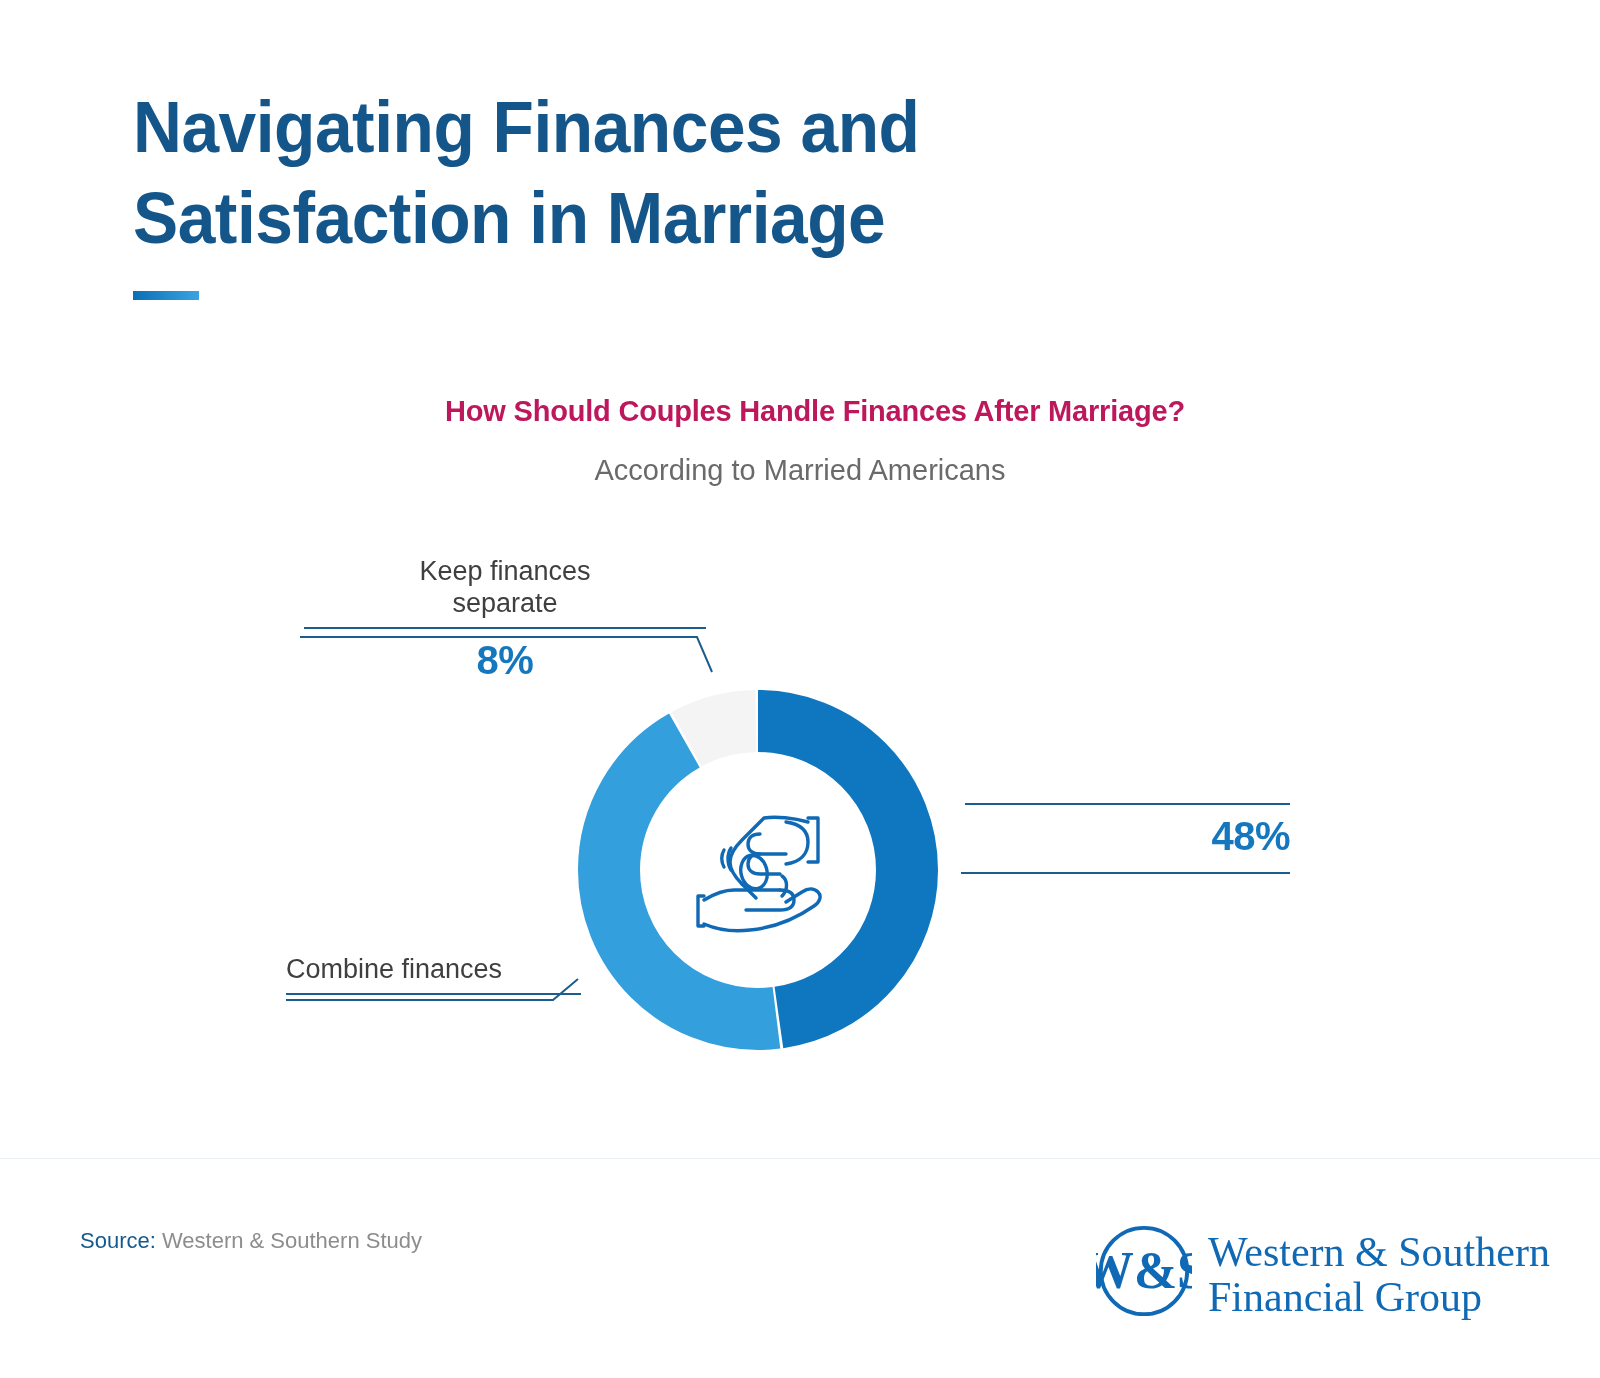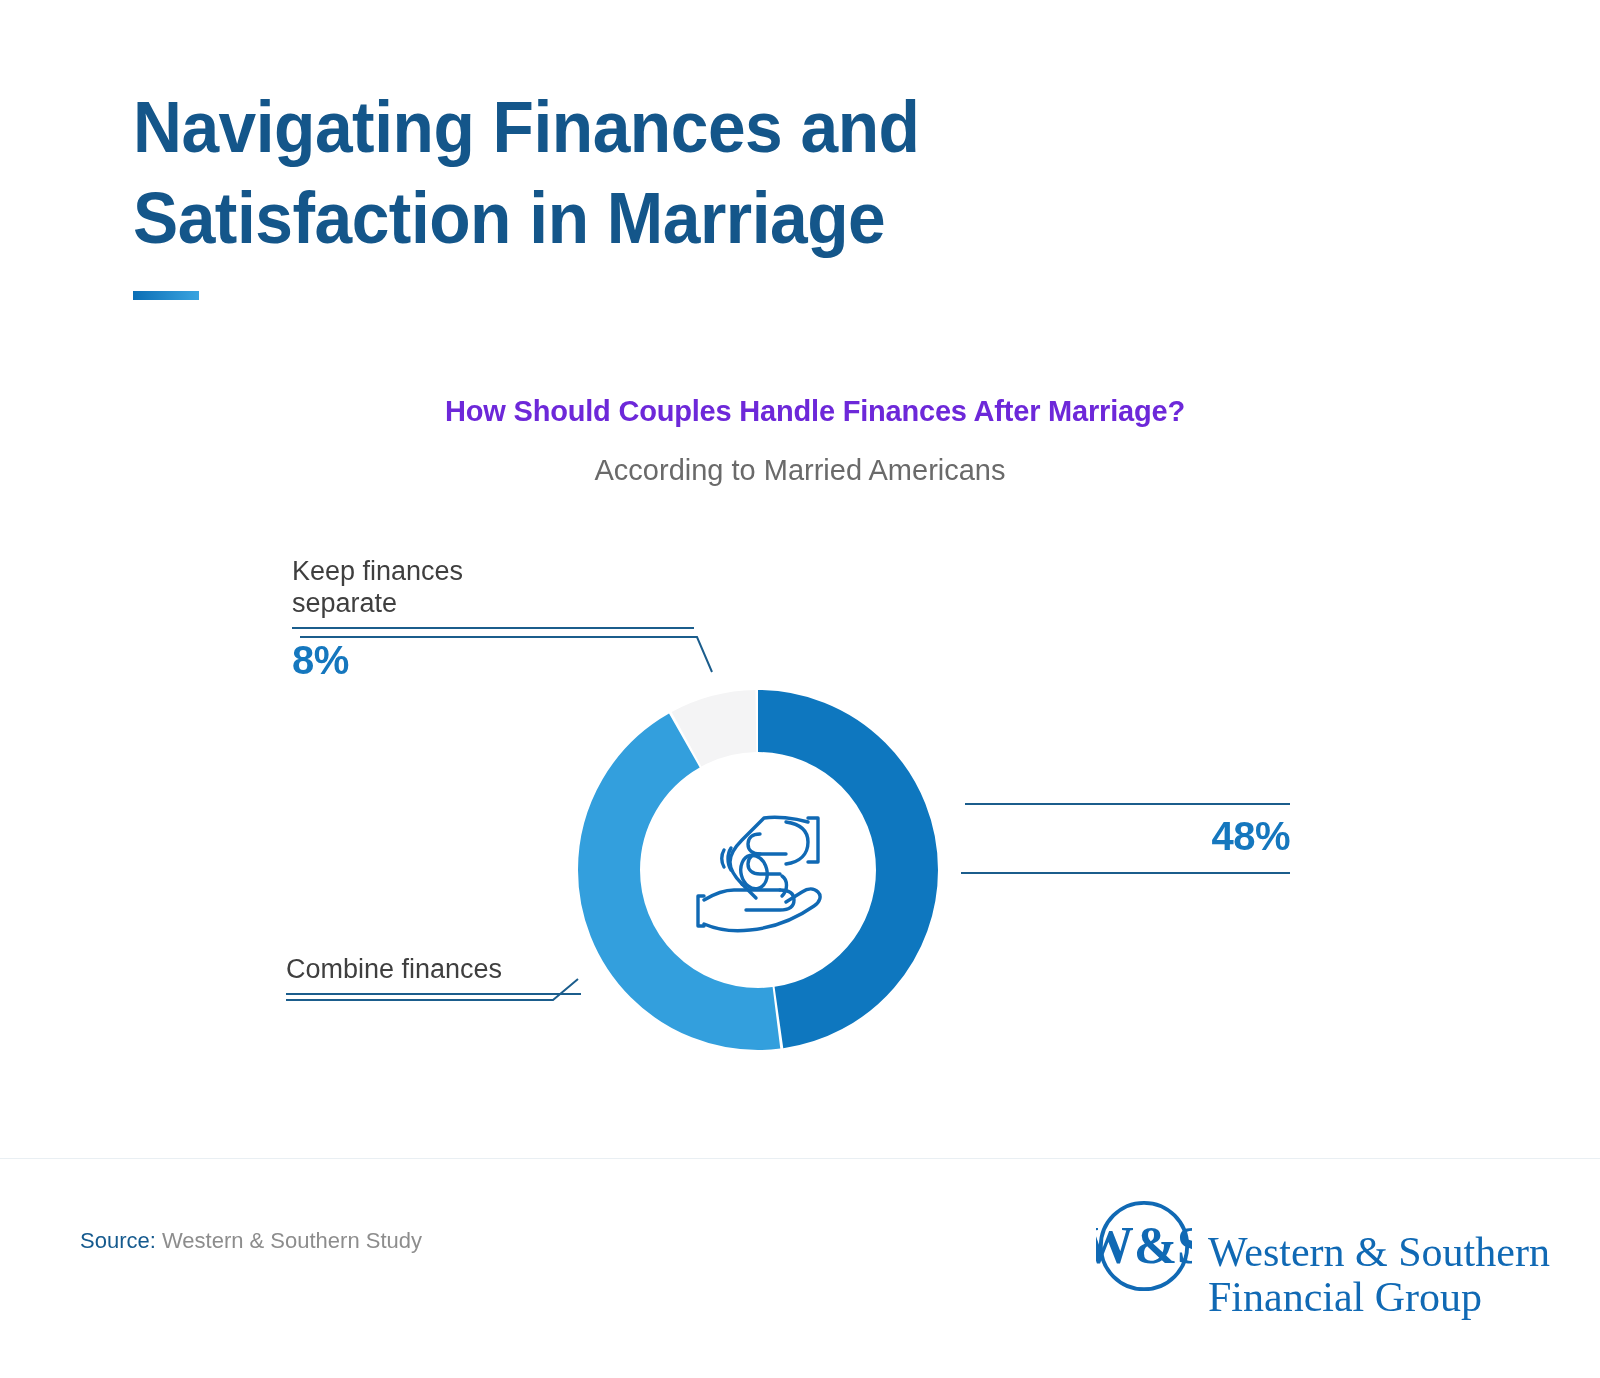--- a/index.html
+++ b/index.html
@@ -54,21 +54,21 @@
   .chart-block {
     position: absolute;
     left: 0;
     top: 395px;
     width: 1600px;
   }
   .chart-title {
     text-align: center;
     font-size: 29px;
     font-weight: bold;
-    color: #6d28d9;
+    color: #be185d;
     margin: 0;
     letter-spacing: -0.2px;
     padding-left: 30px;
   }
   .chart-subtitle {
     text-align: center;
     font-size: 29px;
     font-weight: normal;
     color: #6A6A6A;
     margin: 26px 0 0 0;
@@ -109,24 +109,24 @@
   }
   .callout .co-value {
     font-size: 40px;
     font-weight: bold;
     color: #1577BE;
     margin-top: 9px;
     letter-spacing: -0.5px;
   }
 
   .callout-separate {
-    left: 292px;
+    left: 304px;
     top: 556px;
     width: 402px;
-    text-align: left;
+    text-align: center;
   }
   .callout-separate .co-rule { width: 402px; }
 
   .callout-combine {
     left: 286px;
     top: 954px;
     width: 295px;
     text-align: left;
   }
   .callout-combine .co-rule { width: 295px; }
@@ -163,21 +163,21 @@
     font-size: 22px;
   }
   .source .src-label { color: #155A8E; }
   .source .src-text { color: #8D8D8D; }
 
   .logo {
     position: absolute;
     left: 1096px;
     top: 1198px;
     display: flex;
-    align-items: flex-start;
+    align-items: flex-end;
     gap: 16px;
   }
   .logo-mark { width: 96px; height: 96px; flex: 0 0 auto; }
   .logo-text {
     font-family: "Liberation Serif", serif;
     color: #1069B4;
     font-size: 42px;
     line-height: 1.06;
     white-space: pre-line;
     margin-top: 32px;

